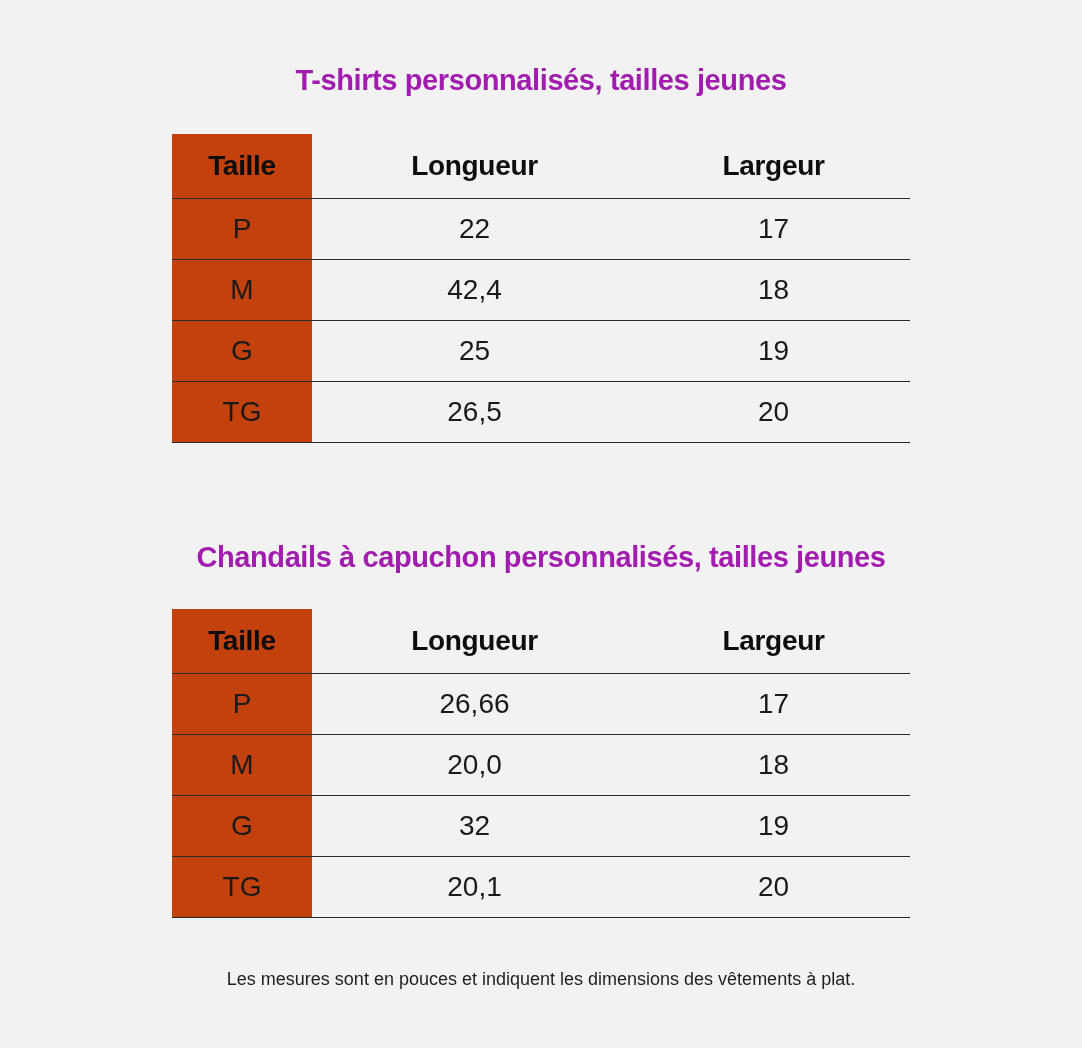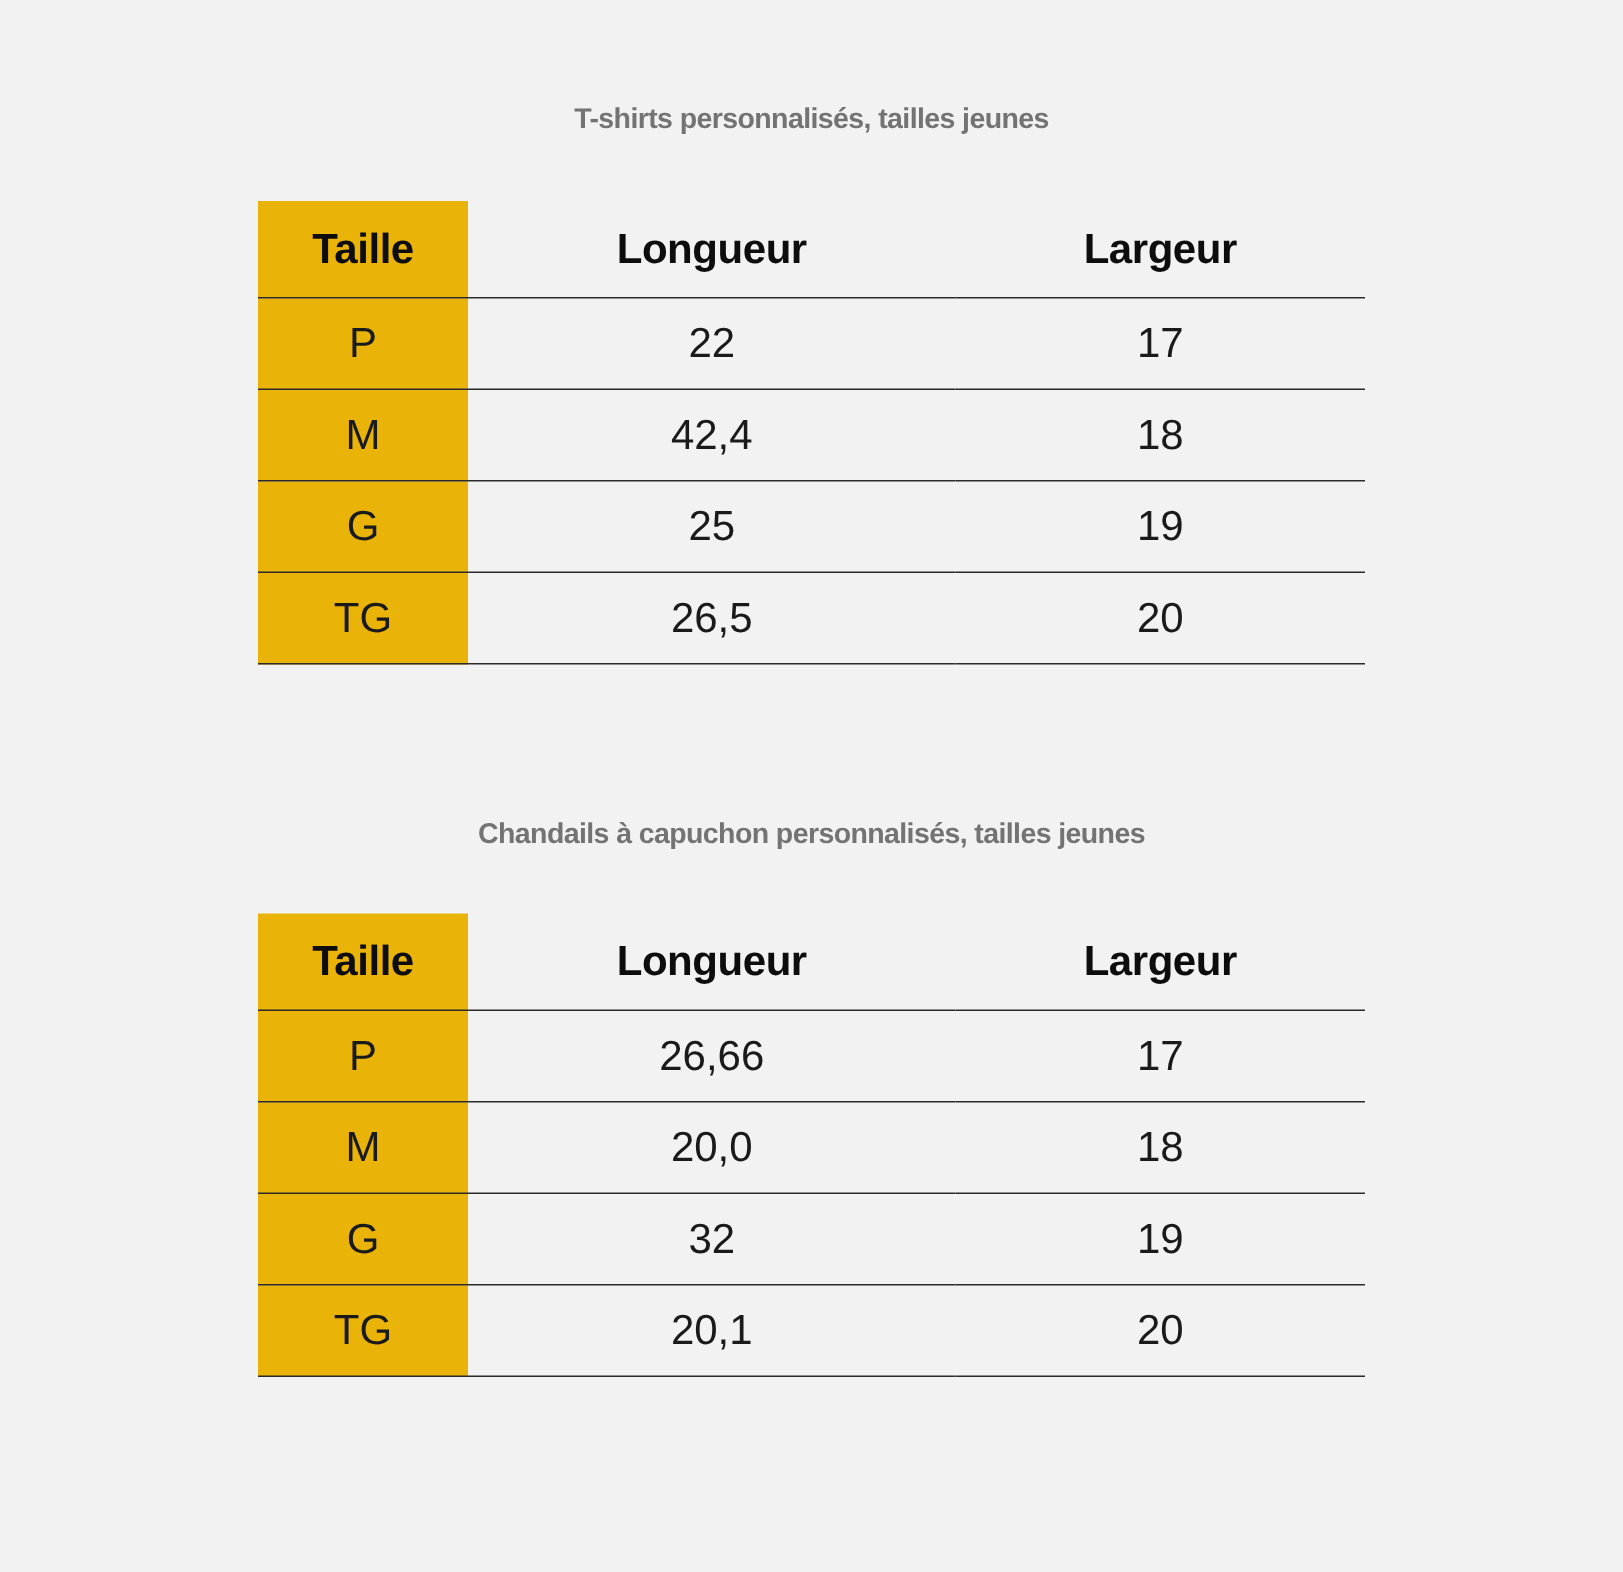--- a/index.html
+++ b/index.html
@@ -15,25 +15,25 @@
     overflow: hidden;
   }
   .sheet {
     width: 1082px;
     padding-top: 64px;
     box-sizing: border-box;
   }
   .table-title {
     margin: 0 0 38px 0;
     text-align: center;
-    font-size: 19px;
+    font-size: 29px;
     line-height: 32px;
     font-weight: 700;
     letter-spacing: -0.4px;
-    color: #737373;
+    color: #a21caf;
   }
   .table-title.second {
     margin-top: 98px;
     margin-bottom: 36px;
   }
   table.size-table {
     width: 738px;
     margin: 0 auto;
     border-collapse: collapse;
     table-layout: fixed;
@@ -55,21 +55,21 @@
     letter-spacing: -0.3px;
     color: #0d0d0d;
   }
   .size-table tbody td {
     height: 60px;
     font-size: 28px;
     font-weight: 400;
     color: #1a1a1a;
   }
   .size-table .rowhead {
-    background: #eab308;
+    background: #c2410c;
   }
   .footnote {
     margin-top: 48px;
     text-align: center;
     font-size: 18px;
     line-height: 27px;
     font-weight: 400;
     color: #1f1f1f;
   }
 </style>
@@ -150,15 +150,16 @@
       </tr>
       <tr>
         <td class="rowhead">TG</td>
         <td>20,1</td>
         <td>20</td>
       </tr>
     </tbody>
   </table>
 
   <div class="footnote">
+    <div>Les mesures sont en pouces et indiquent les dimensions des vêtements à plat.</div>
   </div>
 
 </div>
 
 </body></html>

